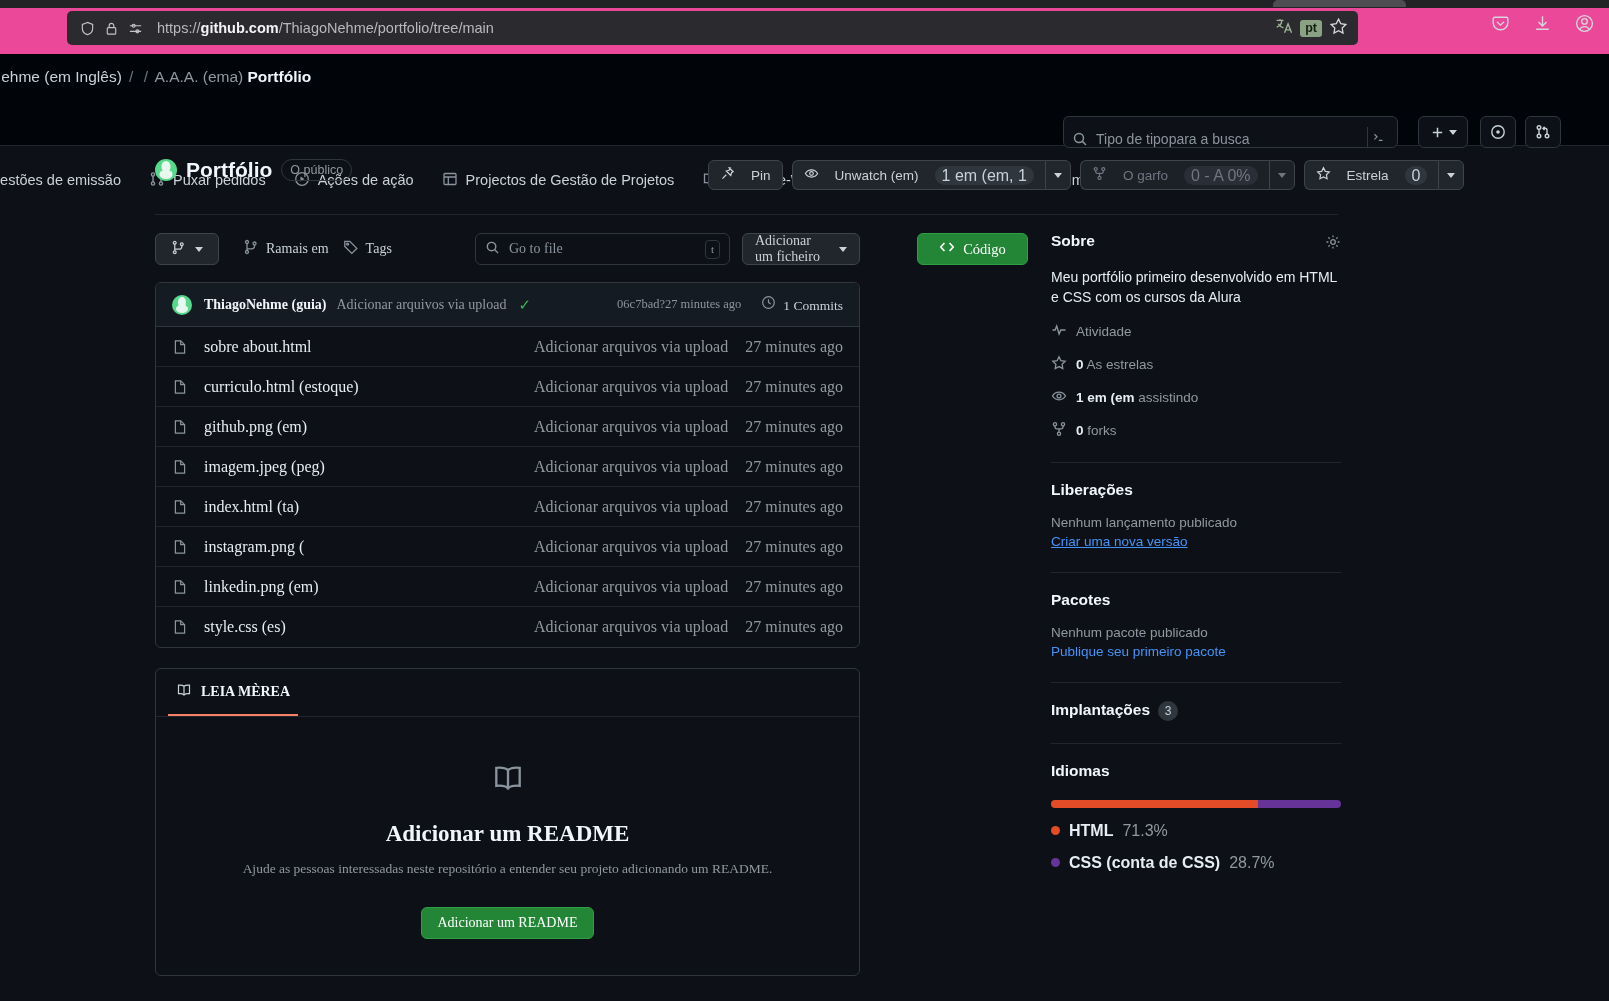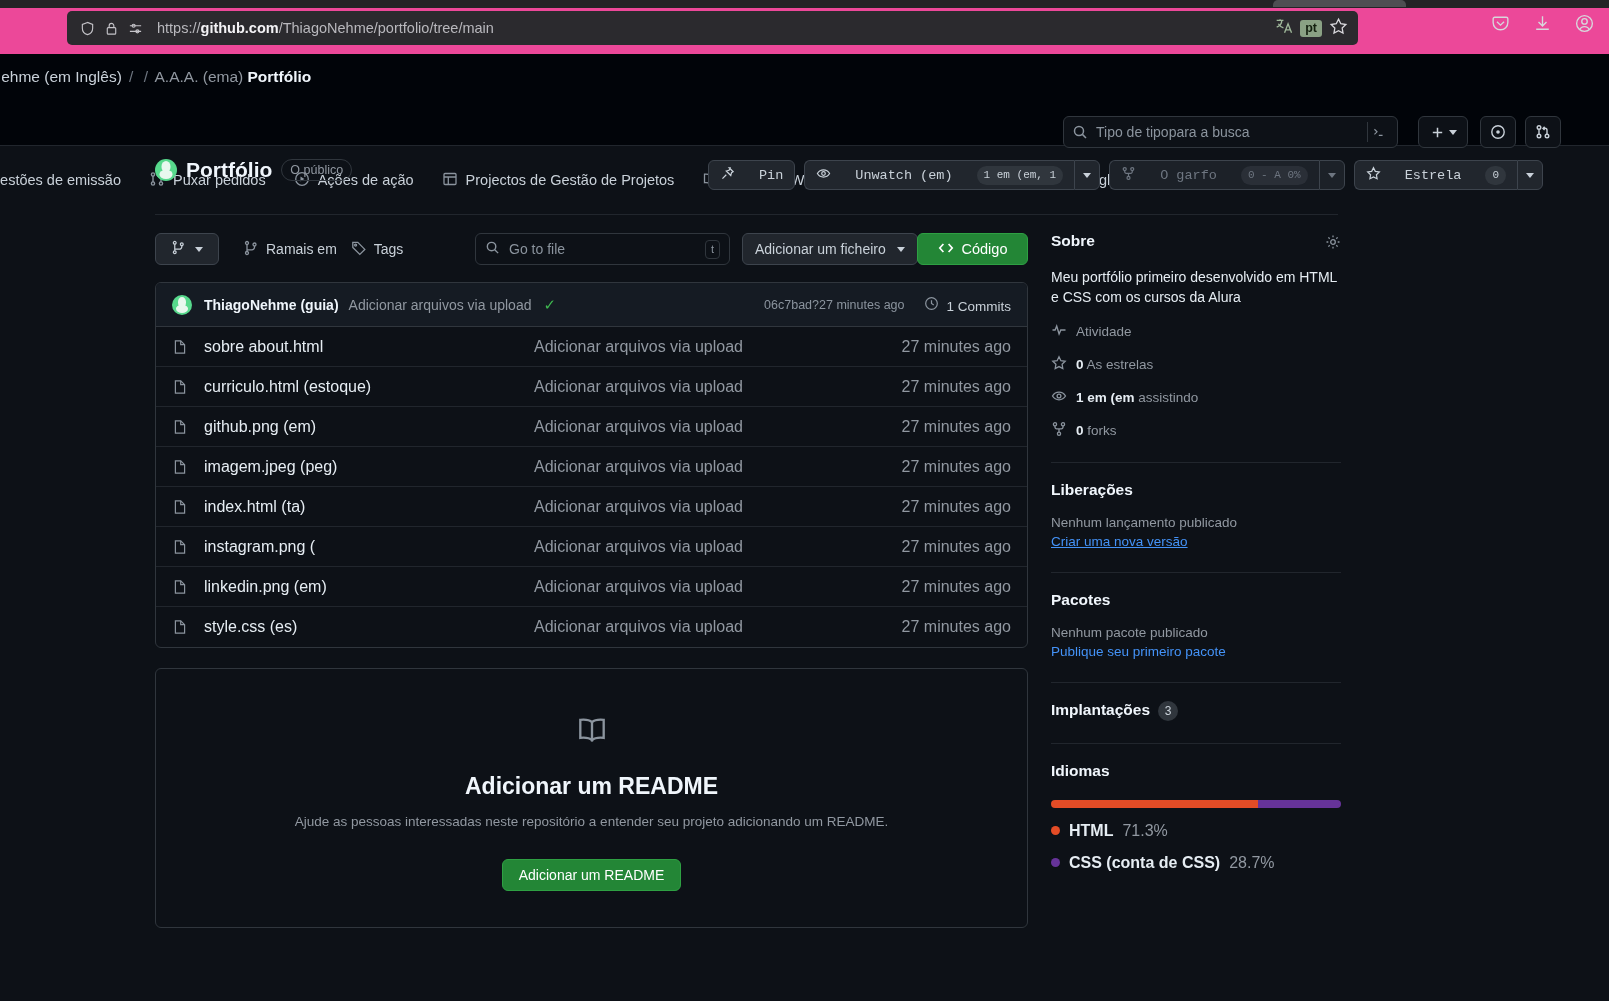--- a/index.html
+++ b/index.html
@@ -56,21 +56,21 @@
     position: absolute; left: -10px; top: 14px; font-size: 15.5px;
     color: #9198a1; white-space: nowrap;
   }
   .breadcrumb .owner { color: #c9d1d9; }
   .breadcrumb .sep { color: #6e7681; margin: 0 3px; }
   .breadcrumb .repo { color: #f0f6fc; font-weight: 700; }
 
   .gh-search {
     position: absolute; left: 1063px; top: 62px; width: 335px; height: 32px;
     background: #0d1117; border: 1px solid #30363d; border-radius: 6px;
-    display: flex; align-items: center; padding: 0 8px;
+    display: flex; align-items: flex-end; padding: 0 8px;
   }
   .gh-search .sicon { width: 16px; height: 16px; flex: 0 0 auto; color: #8b949e; }
   .gh-search .sph { flex: 1 1 auto; font-size: 14px; color: #8b949e; margin-left: 8px; }
   .gh-search .term { width: 22px; height: 20px; border-left: 1px solid #30363d;
                      display: flex; align-items: center; justify-content: center; color: #8b949e; }
 
   .hdr-actions {
     position: absolute; left: 1418px; top: 62px; display: flex; align-items: center; gap: 0;
   }
   .hdr-btn {
@@ -117,48 +117,47 @@
     font-size: 12.5px; color: #9198a1; border: 1px solid #30363d;
     border-radius: 11px; padding: 1px 8px; line-height: 18px;
   }
 
   .repo-actions {
     position: absolute; left: 708px; top: 2px; display: flex; align-items: center; gap: 9px;
   }
   .gbtn {
     height: 30px; background: #21262d; border: 1px solid #3d444d;
     border-radius: 6px; color: #c9d1d9; font-size: 13.5px;
-    display: flex; align-items: center; gap: 24px; padding: 0 11px;
+    display: flex; align-items: center; gap: 16px; padding: 0 11px;
     white-space: nowrap;
-    font-family: Liberation Mono, monospace;
   }
   .gbtn svg { width: 15px; height: 15px; flex: 0 0 auto; }
   .gbtn.muted { color: #6e7681; background: #1c2128; text-align: center; }
   .counter {
-    background: #30363d; border-radius: 10px; font-size: 11px;
+    background: #30363d; border-radius: 10px; font-size: 16px;
     padding: 1px 7px; color: #c9d1d9; line-height: 17px;
   }
   .gbtn.muted .counter { color: #6e7681; background: #2a2f37; }
   .split {
     display: flex; align-items: stretch;
   }
   .split .gbtn:first-child { border-radius: 6px 0 0 6px; border-right: none; }
   .split .gbtn.caret { border-radius: 0 6px 6px 0; padding: 0 8px; }
   .caret-tri {
     width: 0; height: 0; border-left: 4px solid transparent;
     border-right: 4px solid transparent; border-top: 5px solid currentColor;
   }
 
   .hr-line {
     position: absolute; left: 155px; top: 214px; width: 1183px; height: 1px;
     background: #21262d;
   }
 
   
-  .main-col { position: absolute; left: 155px; top: 232px; width: 873px; }
+  .main-col { position: absolute; left: 155px; top: 232px; width: 705px; font-family: Liberation Serif, serif; }
   .side-col { position: absolute; left: 1051px; top: 232px; width: 290px; }
 
   
   .file-toolbar { display: flex; align-items: center; height: 34px; position: relative; }
   .branch-btn {
     width: 64px; height: 32px; background: #21262d; border: 1px solid #3d444d;
     border-radius: 6px; display: flex; align-items: center;
     justify-content: center; gap: 9px; color: #c9d1d9;
   }
   .tb-link {
@@ -685,20 +684,31 @@
             <path d="M3.4 1.8h5.3l3.9 3.9v8.5H3.4V1.8Z"></path>
             <path d="M8.7 1.8v3.9h3.9"></path>
           </svg></span>
       <span class="fname">style.css (es)</span>
       <span class="fmsg">Adicionar arquivos via upload</span>
       <span class="ftime">27 minutes ago</span>
     </div>
   </div>
 
   <div class="readme-box">
+    <div class="readme-tabbar">
+      <span class="readme-tab">
+        <span>
+          <svg viewBox="0 0 16 16" fill="none" stroke="#c9d1d9" stroke-width="1.2">
+              <path d="M8 4.3C6.8 3.2 4.6 3 2.5 3.2v8.5c2.1-.2 4.3 0 5.5 1.1 1.2-1.1 3.4-1.3 5.5-1.1V3.2C11.4 3 9.2 3.2 8 4.3Z"></path>
+              <path d="M8 4.3v9.1"></path>
+            </svg>
+        </span>
+        <span>LEIA MÈREA</span>
+      </span>
+    </div>
     <div class="readme-body">
       <span class="bookicon">
         <svg viewBox="0 0 16 16" fill="none" stroke="#8b949e" stroke-width="1.1">
             <path d="M8 4.3C6.8 3.2 4.6 3 2.5 3.2v8.5c2.1-.2 4.3 0 5.5 1.1 1.2-1.1 3.4-1.3 5.5-1.1V3.2C11.4 3 9.2 3.2 8 4.3Z"></path>
             <path d="M8 4.3v9.1"></path>
           </svg>
       </span>
       <div class="readme-h">Adicionar um README</div>
       <div class="readme-p">Ajude as pessoas interessadas neste repositório a entender seu projeto adicionando um README.</div>
       <div><span class="readme-btn">Adicionar um README</span></div>

